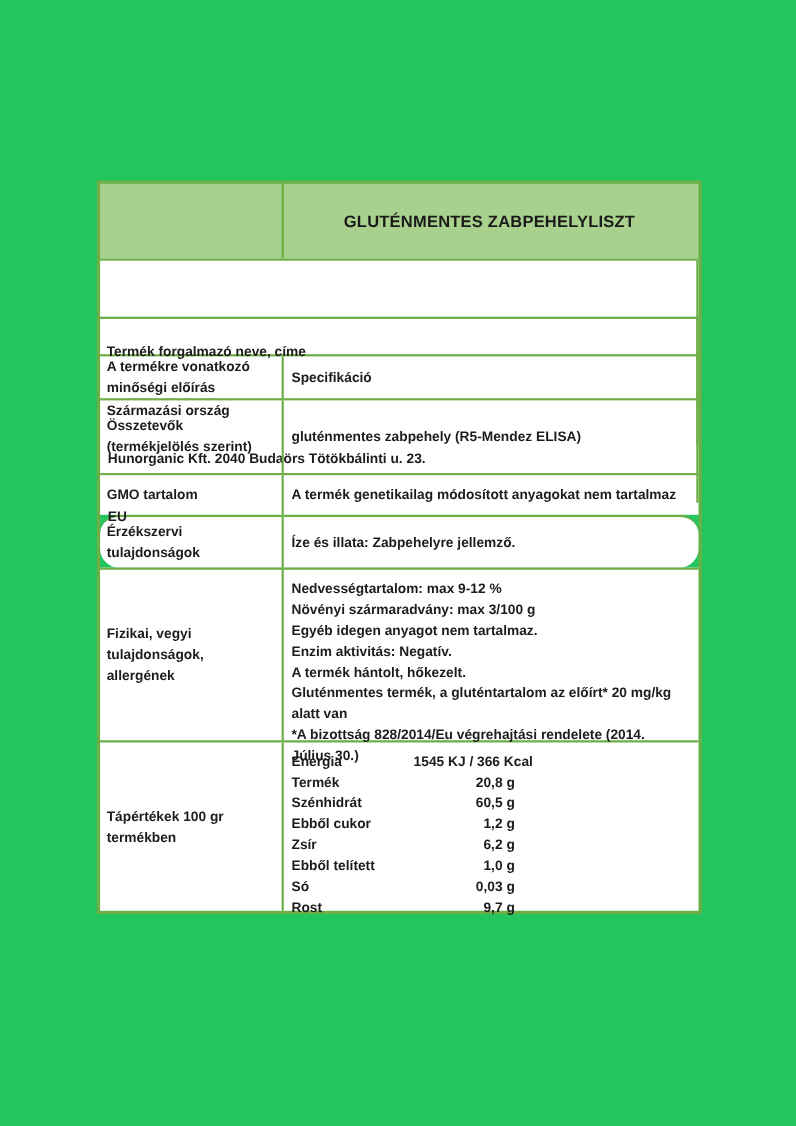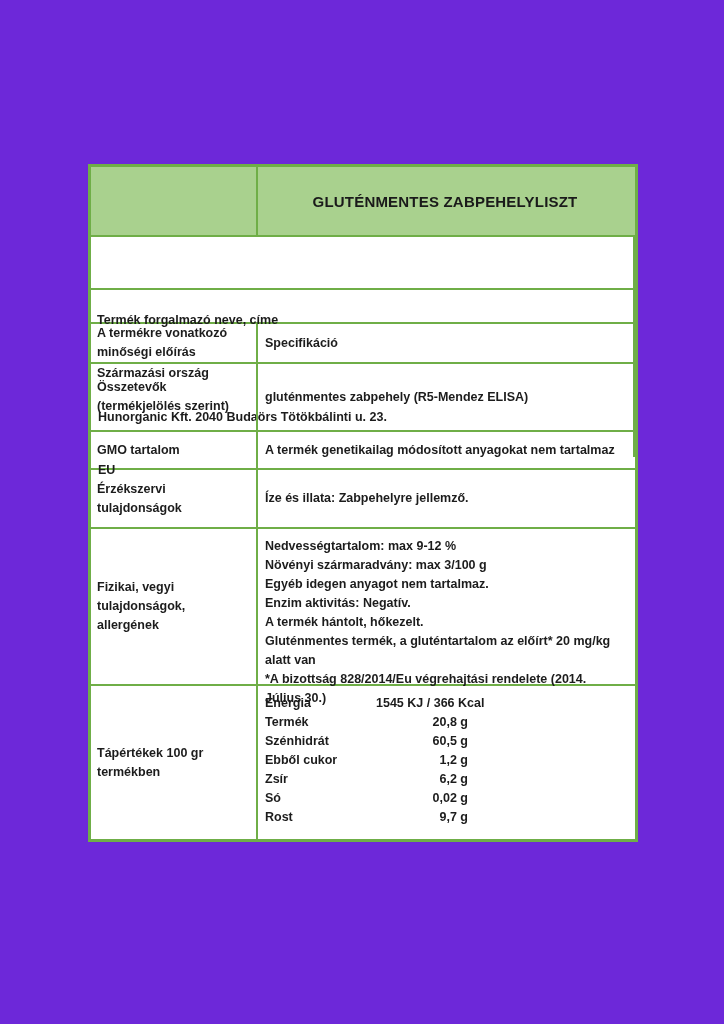--- a/index.html
+++ b/index.html
@@ -8,21 +8,21 @@
     background: #ffffff;
     width: 724px;
     height: 1024px;
     font-family: "Liberation Sans", sans-serif;
     -webkit-font-smoothing: antialiased;
   }
   .page {
     position: relative;
     width: 724px;
     height: 1024px;
-    background: #6d28d9;
+    background: #22c55e;
     overflow: hidden;
   }
   .spec-table {
     position: absolute;
     left: 88px;
     top: 164px;
     width: 550px;
     border: 3px solid #6fae47;
     box-sizing: border-box;
     color: #1c1c1c;
@@ -64,21 +64,21 @@
     font-size: 15px;
     letter-spacing: 0.2px;
     color: #1a1a1a;
   }
   
   .r1 { height: 53px; flex-direction: column; }
   .r2 { height: 34px; flex-direction: column; }
   .r3 { height: 40px; }
   .r4 { height: 68px; }
   .r5 { height: 38px; }
-  .r6 { height: 59px; }
+  .r6 { height: 48px; border-radius: 17px; }
   .r7 { height: 157px; }
   .r8 { height: 155px; }
   .phys-line { margin: 0; }
   .nut-table { padding-top: 6px; }
   .nut-row {
     display: grid;
     grid-template-columns: 95px 92px;
     column-gap: 16px;
   }
   .nut-name { text-align: left; white-space: nowrap; }
@@ -155,22 +155,26 @@
         </div>
         <div class="nut-row">
           <span class="nut-name">Ebből cukor</span>
           <span class="nut-val">1,2 g</span>
         </div>
         <div class="nut-row">
           <span class="nut-name">Zsír</span>
           <span class="nut-val">6,2 g</span>
         </div>
         <div class="nut-row">
+          <span class="nut-name">Ebből telített</span>
+          <span class="nut-val">1,0 g</span>
+        </div>
+        <div class="nut-row">
           <span class="nut-name">Só</span>
-          <span class="nut-val">0,02 g</span>
+          <span class="nut-val">0,03 g</span>
         </div>
         <div class="nut-row">
           <span class="nut-name">Rost</span>
           <span class="nut-val">9,7 g</span>
         </div>
       </div>
     </div>
 
   </div>
 </div>

